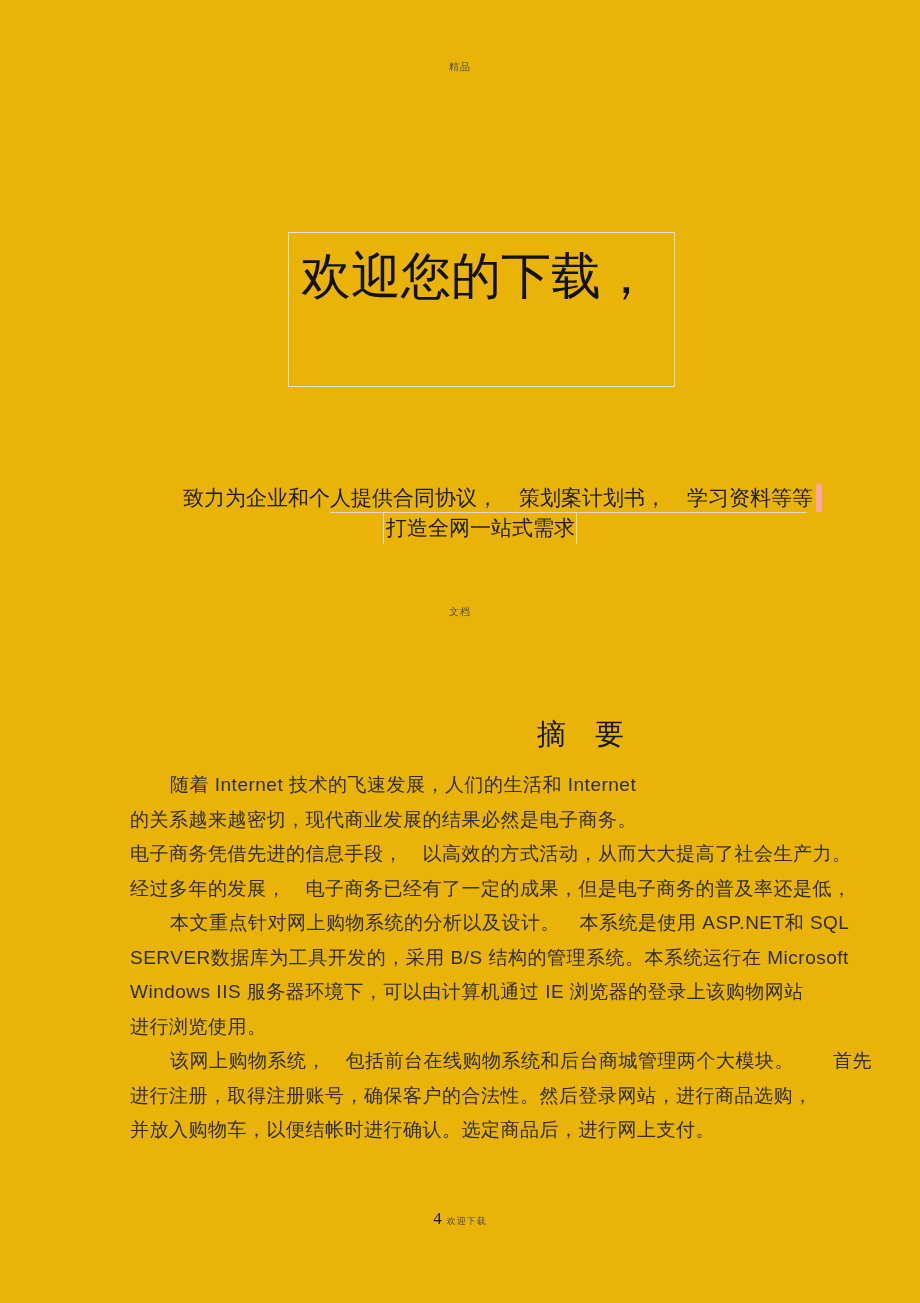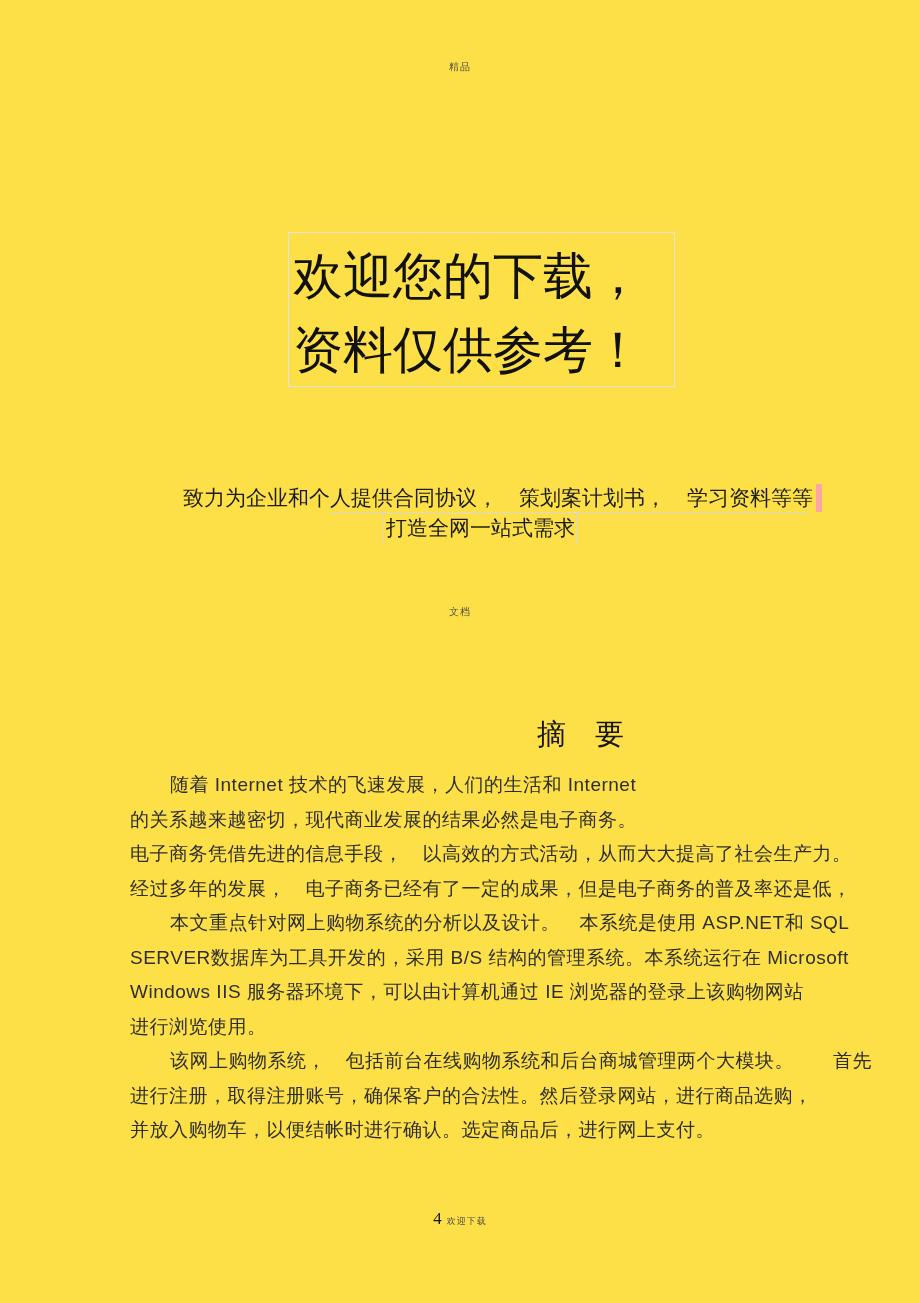--- a/index.html
+++ b/index.html
@@ -1,38 +1,38 @@
 <!DOCTYPE html>
 <html><head>
 <meta charset="utf-8">
 <style>
   html,body{margin:0;padding:0;background:#ffffff;}
   .page{
     position:relative;
     width:920px;height:1303px;
-    background:#fde047;
+    background:#eab308;
     overflow:hidden;
     font-family:"Liberation Serif","DejaVu Serif",serif;
     color:#1a1a1a;
   }
   .tiny-label{
     position:absolute;left:0;width:920px;
     text-align:center;
     font-size:10px;color:#4d4d4d;
     font-family:"Liberation Serif","DejaVu Serif",serif;
     letter-spacing:1px;
   }
   .top-label{top:60px;}
   .mid-label{top:597px;margin-top:8px;}
   .title-box{
     position:absolute;left:288px;top:232px;
     width:387px;height:155px;
     border:1px solid #e2e2e2;
     box-sizing:border-box;
-    padding:6px 0 0 4px;
+    padding:6px 0 0 12px;
     font-size:50px;line-height:74px;
     color:#111;
     white-space:nowrap;
   }
   .title-line{display:block;}
   .tagline-line1{
     position:absolute;left:183px;top:484px;
     height:28px;
     font-size:21px;line-height:28px;
     color:#1c1c1c;
@@ -90,21 +90,20 @@
 </style>
 </head>
 <body>
 
 <div class="page">
 
   <div class="tiny-label top-label">精品</div>
 
   <div class="title-box">
     <span class="title-line">欢迎您的下载，</span>
-    <span class="title-line">资料仅供参考！</span>
   </div>
 
   <div class="tagline-line1">致力为企业和个人提供合同协议，　策划案计划书，　学习资料等等</div>
 
   <div class="tagline-rule"></div>
 
   <div class="tagline-line2">打造全网一站式需求</div>
 
   <div class="tiny-label mid-label">文档</div>
 

